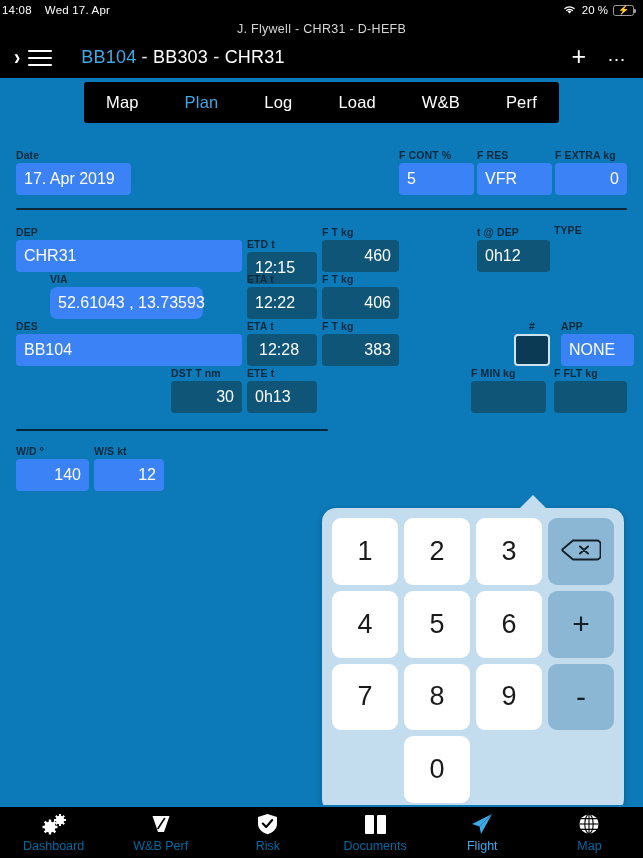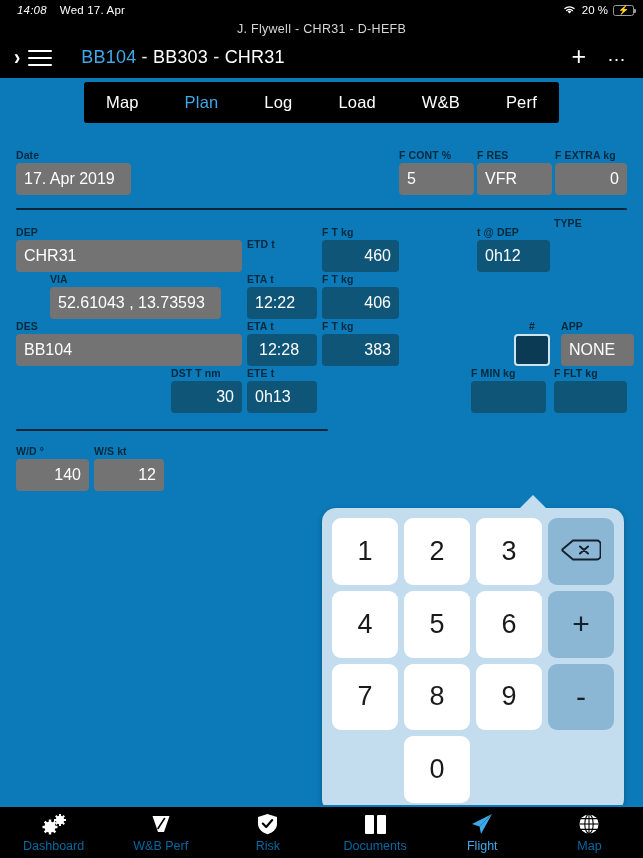--- a/index.html
+++ b/index.html
@@ -10,21 +10,21 @@
     overflow: hidden;
   }
   .app { position: relative; width: 643px; height: 858px; background: #0c7ab8; }
 
   
   .statusbar {
     position: absolute; top: 0; left: 0; width: 643px; height: 20px;
     background: #000; color: #fff; font-size: 11.5px;
     display: flex; align-items: center;
   }
-  .sb-time { margin-left: 17px; font-weight: 400; letter-spacing: .2px; font-style: italic; }
+  .sb-time { margin-left: 2px; font-weight: 400; letter-spacing: .2px; }
   .sb-date { margin-left: 13px; font-weight: 400; letter-spacing: .2px; }
   .sb-right { margin-left: auto; margin-right: 9px; display: flex; align-items: center; gap: 5px; }
   .sb-pct { font-size: 11.5px; }
   .batt {
     position: relative; width: 21px; height: 11px;
     border: 1.2px solid #9a9a9a; border-radius: 2.5px; padding: 1px;
   }
   .batt:after {
     content: ""; position: absolute; right: -3.4px; top: 3px;
     width: 2px; height: 4px; background: #9a9a9a; border-radius: 0 1px 1px 0;
@@ -82,21 +82,21 @@
   
   .body { position: absolute; top: 130px; left: 0; width: 643px; height: 675px; }
 
   .fld { position: absolute; }
   .lbl {
     font-size: 10.5px; font-weight: 700; color: #03293d;
     letter-spacing: .1px; line-height: 12px; margin-bottom: 2px;
     white-space: nowrap;
   }
   .box {
-    background: #737373; border-radius: 4px; color: #fff;
+    background: #3b82f6; border-radius: 4px; color: #fff;
     font-size: 16px; display: flex; align-items: center;
     padding: 0 8px; height: 32px; white-space: nowrap;
   }
   .box.light { background: #0e5578; }
   .box.right { justify-content: flex-end; }
   .box.focus { border: 2px solid #cfe3ef; background: #0b3b54; }
 
   .divider {
     position: absolute; height: 2px; background: #042639; border-radius: 1px;
   }
@@ -219,36 +219,37 @@
     </div>
 
     <div class="divider" style="left:16px; top:78px; width:611px;"></div>
 
     <div class="fld" style="left:16px; top:96px; width:226px;">
       <div class="lbl">DEP</div>
       <div class="box" style="width:226px;">CHR31</div>
     </div>
     <div class="fld" style="left:247px; top:108px; width:60px;">
       <div class="lbl">ETD t</div>
+      <div class="box light" style="width:70px;">12:15</div>
     </div>
     <div class="fld" style="left:322px; top:96px; width:77px;">
       <div class="lbl">F T kg</div>
       <div class="box light right" style="width:77px;">460</div>
     </div>
     <div class="fld" style="left:477px; top:96px; width:73px;">
       <div class="lbl">t @ DEP</div>
       <div class="box light" style="width:73px;">0h12</div>
     </div>
-    <div class="fld" style="left:554px; top:87px; width:73px;">
+    <div class="fld" style="left:554px; top:94px; width:73px;">
       <div class="lbl">TYPE</div>
     </div>
 
     <div class="fld" style="left:50px; top:143px; width:192px;">
       <div class="lbl">VIA</div>
-      <div class="box" style="width:171px;">52.61043 , 13.73593</div>
+      <div class="box" style="width:153px;border-radius:7px;">52.61043 , 13.73593</div>
     </div>
     <div class="fld" style="left:247px; top:143px; width:70px;">
       <div class="lbl">ETA t</div>
       <div class="box light" style="width:70px;">12:22</div>
     </div>
     <div class="fld" style="left:322px; top:143px; width:77px;">
       <div class="lbl">F T kg</div>
       <div class="box light right" style="width:77px;">406</div>
     </div>
 

